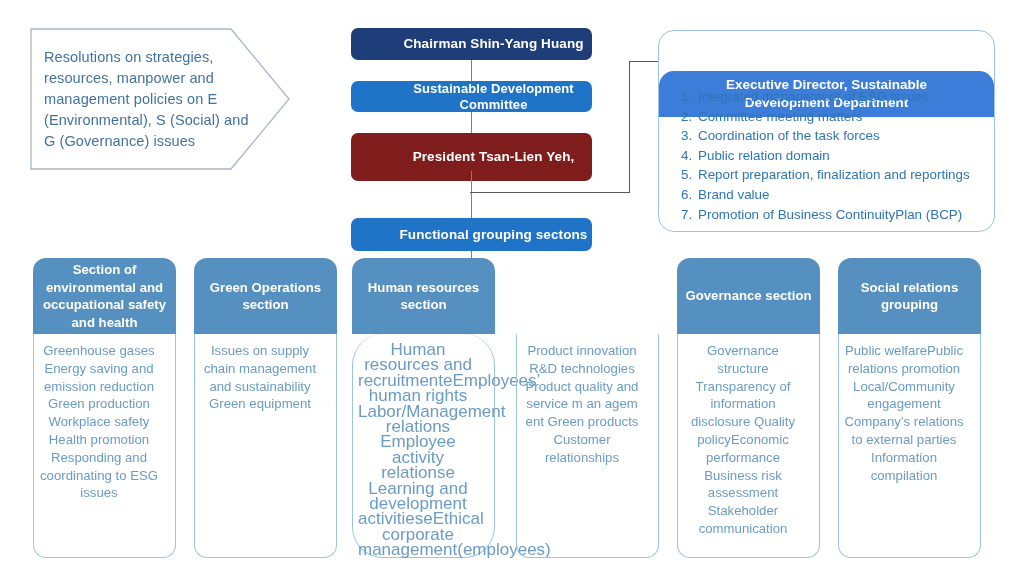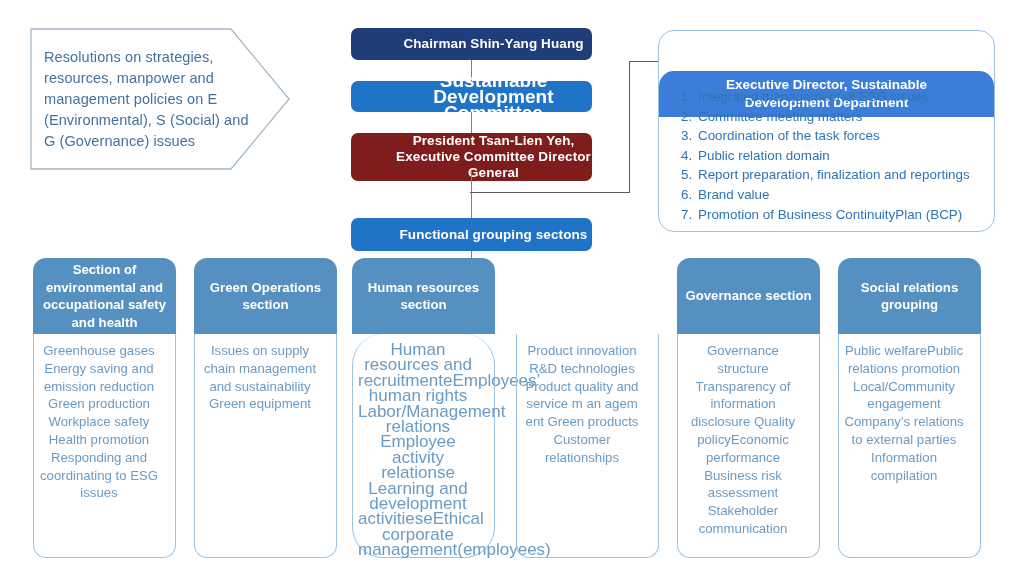--- a/index.html
+++ b/index.html
@@ -23,21 +23,21 @@
     letter-spacing:.1px;
   }
 
   
   .cbox{
     display:flex;align-items:center;justify-content:center;text-align:center;
     color:#ffffff;font-weight:bold;border-radius:7px;
     line-height:16px;letter-spacing:.1px;padding-left:44px;
   }
   #box-chairman{left:351px;top:28px;width:241px;height:32px;background:#1F3E79;font-size:13.5px;}
-  #box-committee{left:351px;top:81px;width:241px;height:31px;background:#2074C7;font-size:19px;}
+  #box-committee{left:351px;top:81px;width:241px;height:31px;background:#2074C7;font-size:13px;}
   #box-president{left:351px;top:133px;width:241px;height:48px;background:#7f1d1d;font-size:13.5px;}
   #box-functional{left:351px;top:218px;width:241px;height:33px;background:#2074C7;font-size:13.5px;}
 
   
   .vline{background:#808080;width:1.4px;}
   .hline{background:#595959;height:1.4px;}
   .vline2{background:#595959;width:1.4px;}
 
   
   #panel{
@@ -101,21 +101,20 @@
 
 <div class="abs cbox" id="box-committee">
   <span>Sustainable Development Committee</span>
 </div>
 
 <div class="abs vline" style="left:470.6px;top:112px;height:21px;"></div>
 
 <div class="abs cbox" id="box-president">
   <div>
     <div>President Tsan-Lien Yeh,</div>
-    <div>Executive Committee Director General</div>
   </div>
 </div>
 
 <div class="abs vline" style="left:470.6px;top:171px;height:47px;"></div>
 
 <div class="abs cbox" id="box-functional">
   <span>Functional grouping sectons</span>
 </div>
 
 <div class="abs hline" style="left:470px;top:192px;width:160px;"></div>

